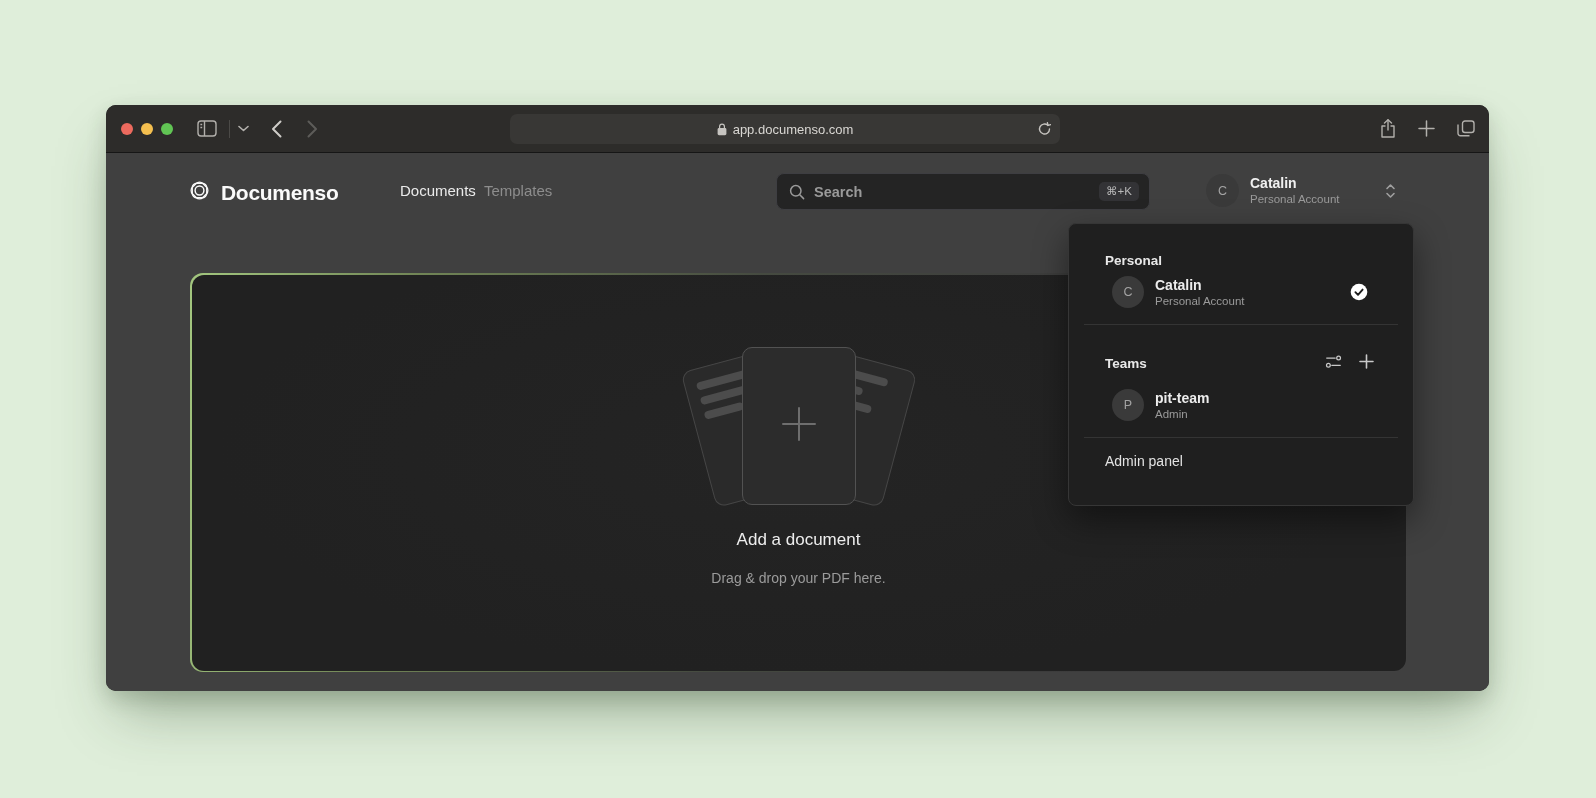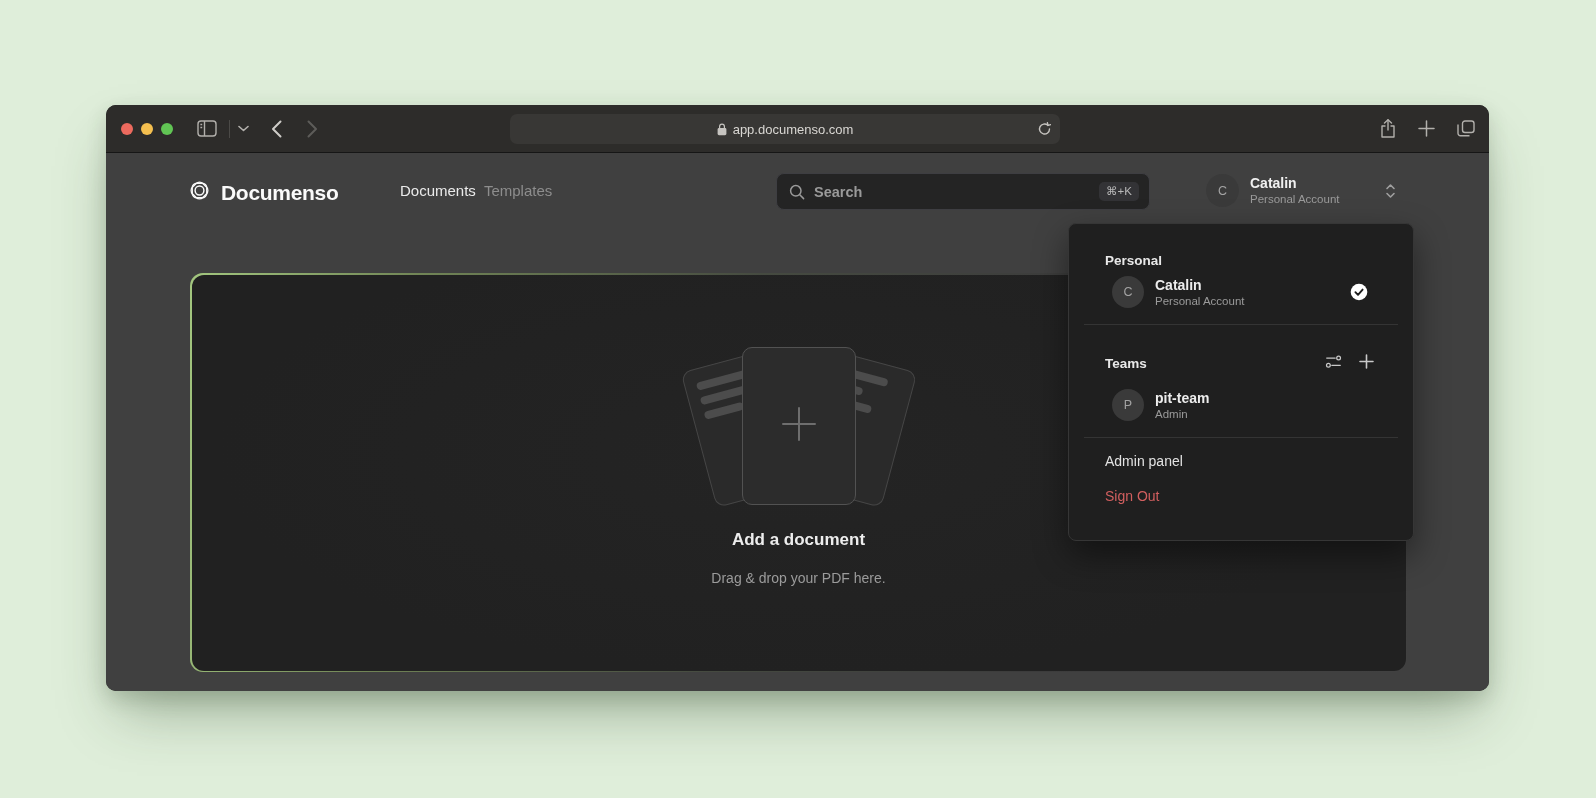--- a/index.html
+++ b/index.html
@@ -98,21 +98,21 @@
     background:#2a2a2a; border:1px solid #464646; padding:13px 11px;
   }
   .card .bar { display:block; height:8px; border-radius:4px; background:#4c4c4c; margin-bottom:7px; }
   .card-left  { left:1px;  top:11px; transform:rotate(-15deg); }
   .card-right { right:1px; top:11px; transform:rotate(15deg); }
   .card-center {
     left:50%; top:1px; transform:translateX(-50%);
     width:114px; height:158px; background:#2c2c2c; border-color:#525252;
     display:flex; align-items:center; justify-content:center; color:#6e6e6e;
   }
-  .dz-title { margin-top:18px; color:#ededed; font-size:17px; font-weight:700; }
+  .dz-title { margin-top:18px; color:#ededed; font-size:17px; font-weight:400; }
   .dz-sub { margin-top:20px; color:#9b9b9b; font-size:14px;text-align:center; }
 
   
   .menu {
     position:absolute; left:962px; top:70px; width:346px; z-index:5;
     background:#1f1f1f; border:1px solid #363636; border-radius:8px;
     padding:27px; box-shadow:0 14px 34px rgba(0,0,0,.45);
   }
   .menu-label { margin:2px 0 0 9px; color:#e8e8e8; font-size:13.5px; font-weight:700; }
   .menu-row { display:flex; align-items:center; margin-top:8px; padding:0 4px; border-radius:6px; cursor:default; }
@@ -340,19 +340,18 @@
           <span class="mr-text">
             <div class="mr-name">pit-team</div>
             <div class="mr-sub">Admin</div>
           </span>
         </div>
 
         <div class="menu-sep"></div>
 
         <div class="menu-items">
           <div class="menu-item">Admin panel</div>
-          <div class="menu-item danger">Sign Out</div>
         </div>
       </div>
 
     </div>
   </div>
 </div>
 
 </body></html>

